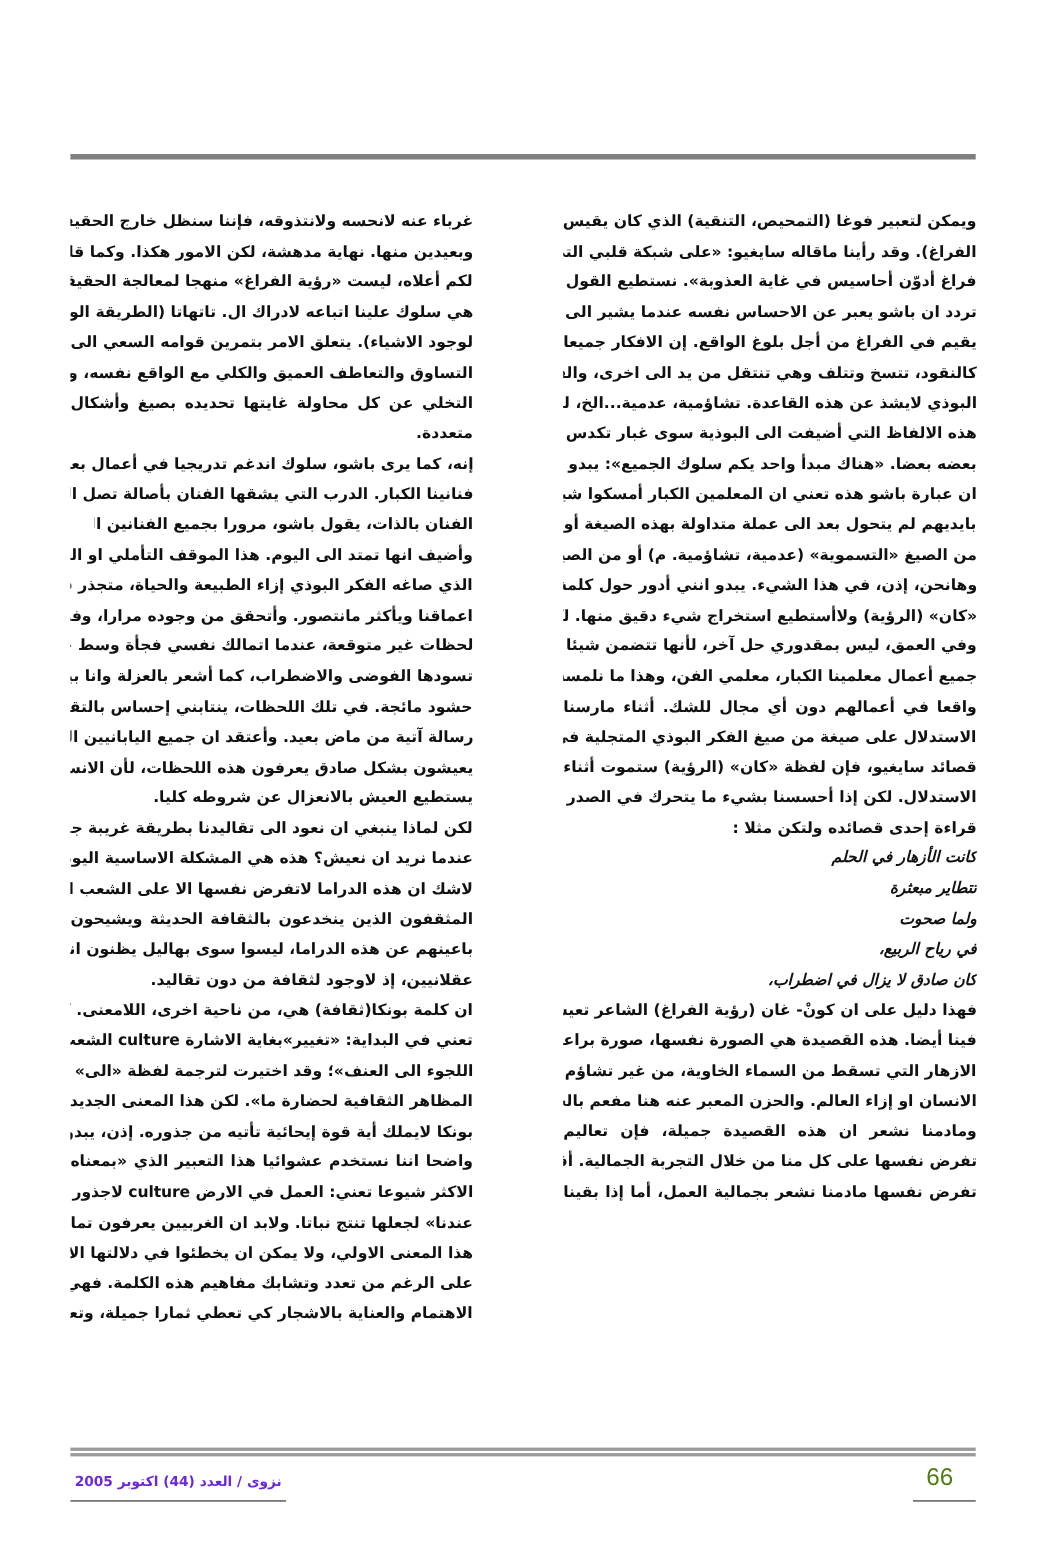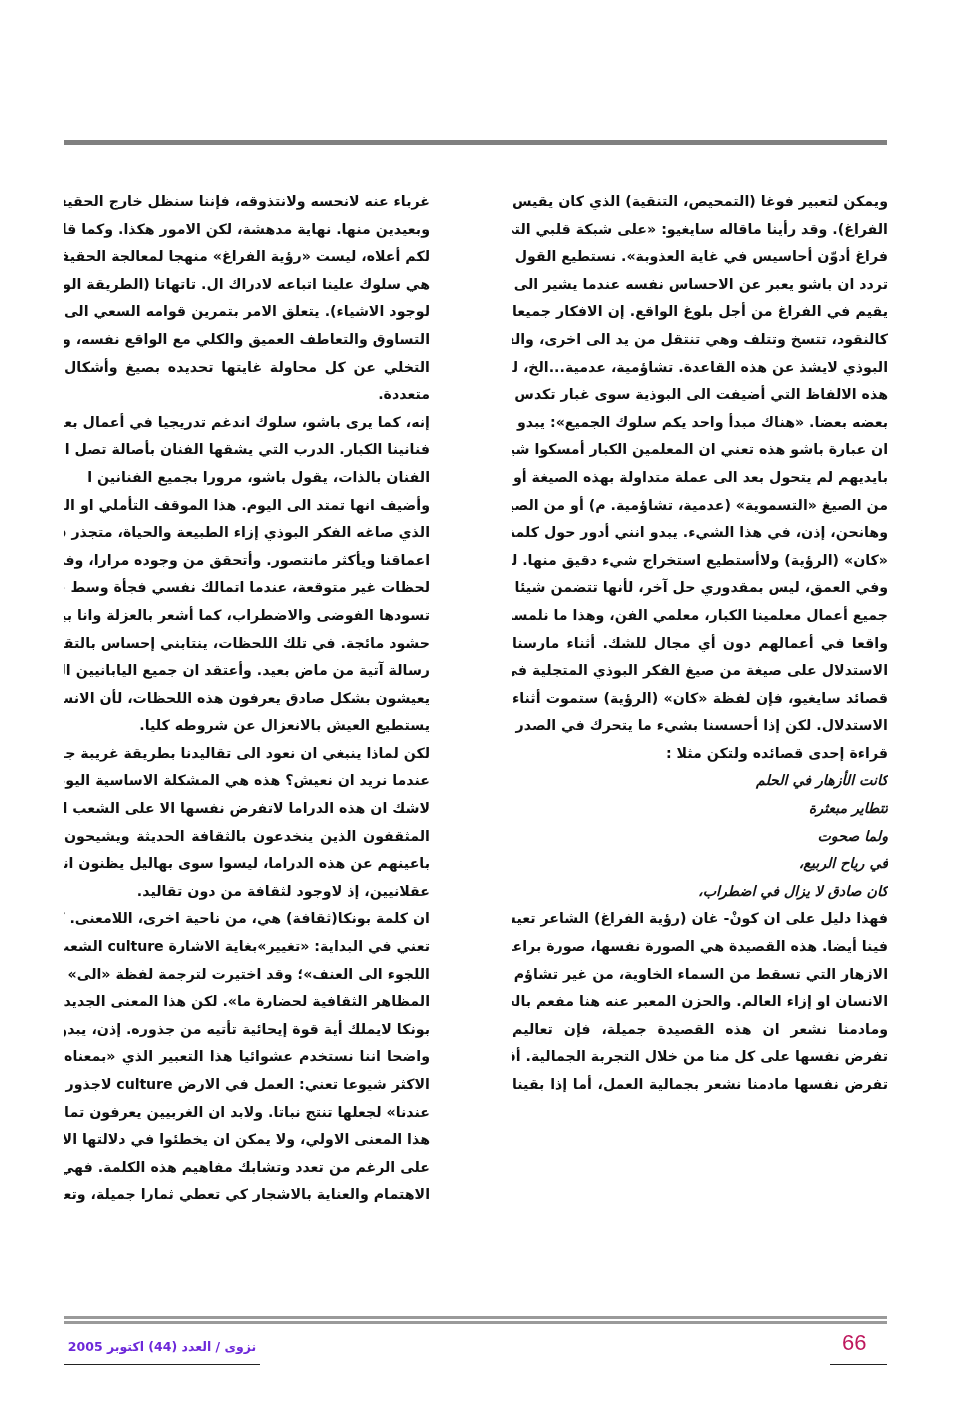--- a/index.html
+++ b/index.html
@@ -9,21 +9,21 @@
   .column { position:absolute; top:188px; direction:rtl; text-align:justify;
             font-size:14.2px; line-height:27.6px; font-weight:bold; letter-spacing:-0.1px; }
   .col-right { left:512px; width:376px; }
   .col-left { left:64px; width:366px; }
   .column .line { display:block; text-align:justify; text-align-last:justify; white-space:nowrap; overflow:hidden; }
   .column .line.last { text-align-last:right;margin-left:22px; }
   .poem .line { text-align-last:right;font-style:italic; }
   .bottom-rule-1 { position:absolute; left:64px; top:1316px; width:823px; height:3px; background:#9a9a9a; }
   .bottom-rule-2 { position:absolute; left:64px; top:1321px; width:823px; height:3px; background:#9a9a9a; }
   .page-number { position:absolute; left:842px; top:1330px; font-family:"Liberation Sans", sans-serif;
-                 font-size:22px; color:#be185d; }
+                 font-size:22px; color:#4d7c0f; }
   .page-number-rule { position:absolute; left:830px; top:1364px; width:57px; height:1px; background:#222; }
   .footer-credit { position:absolute; left:64px; top:1339px; width:196px; direction:rtl; text-align:center;
                    font-size:12.5px; font-weight:bold; color:#6d28d9; white-space:nowrap; }
   .footer-rule { position:absolute; left:64px; top:1364px; width:196px; height:1px; background:#222; }
 </style>
 </head>
 <body>
 
 <div class="top-rule"></div>
 

